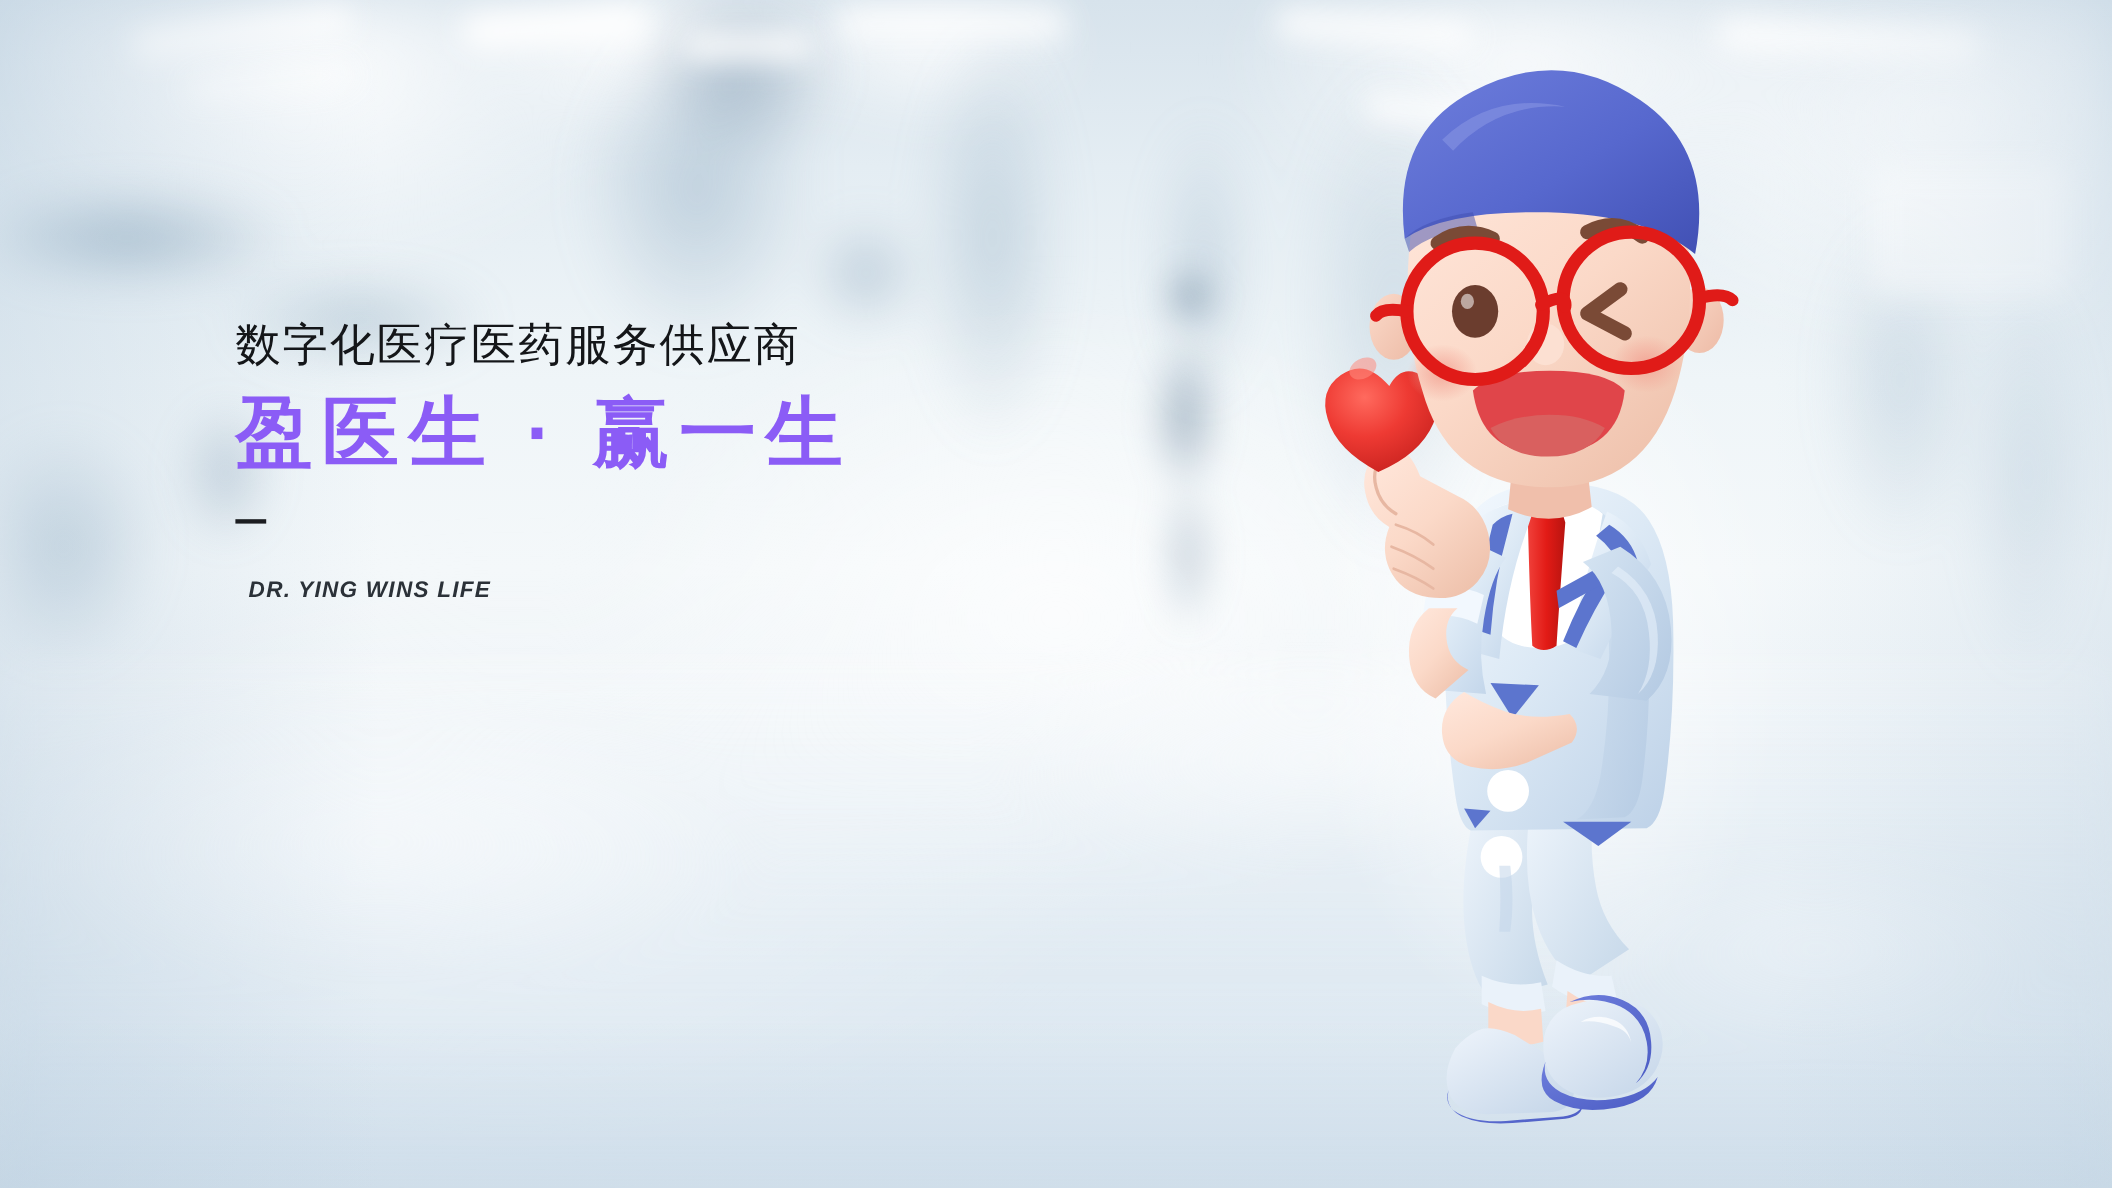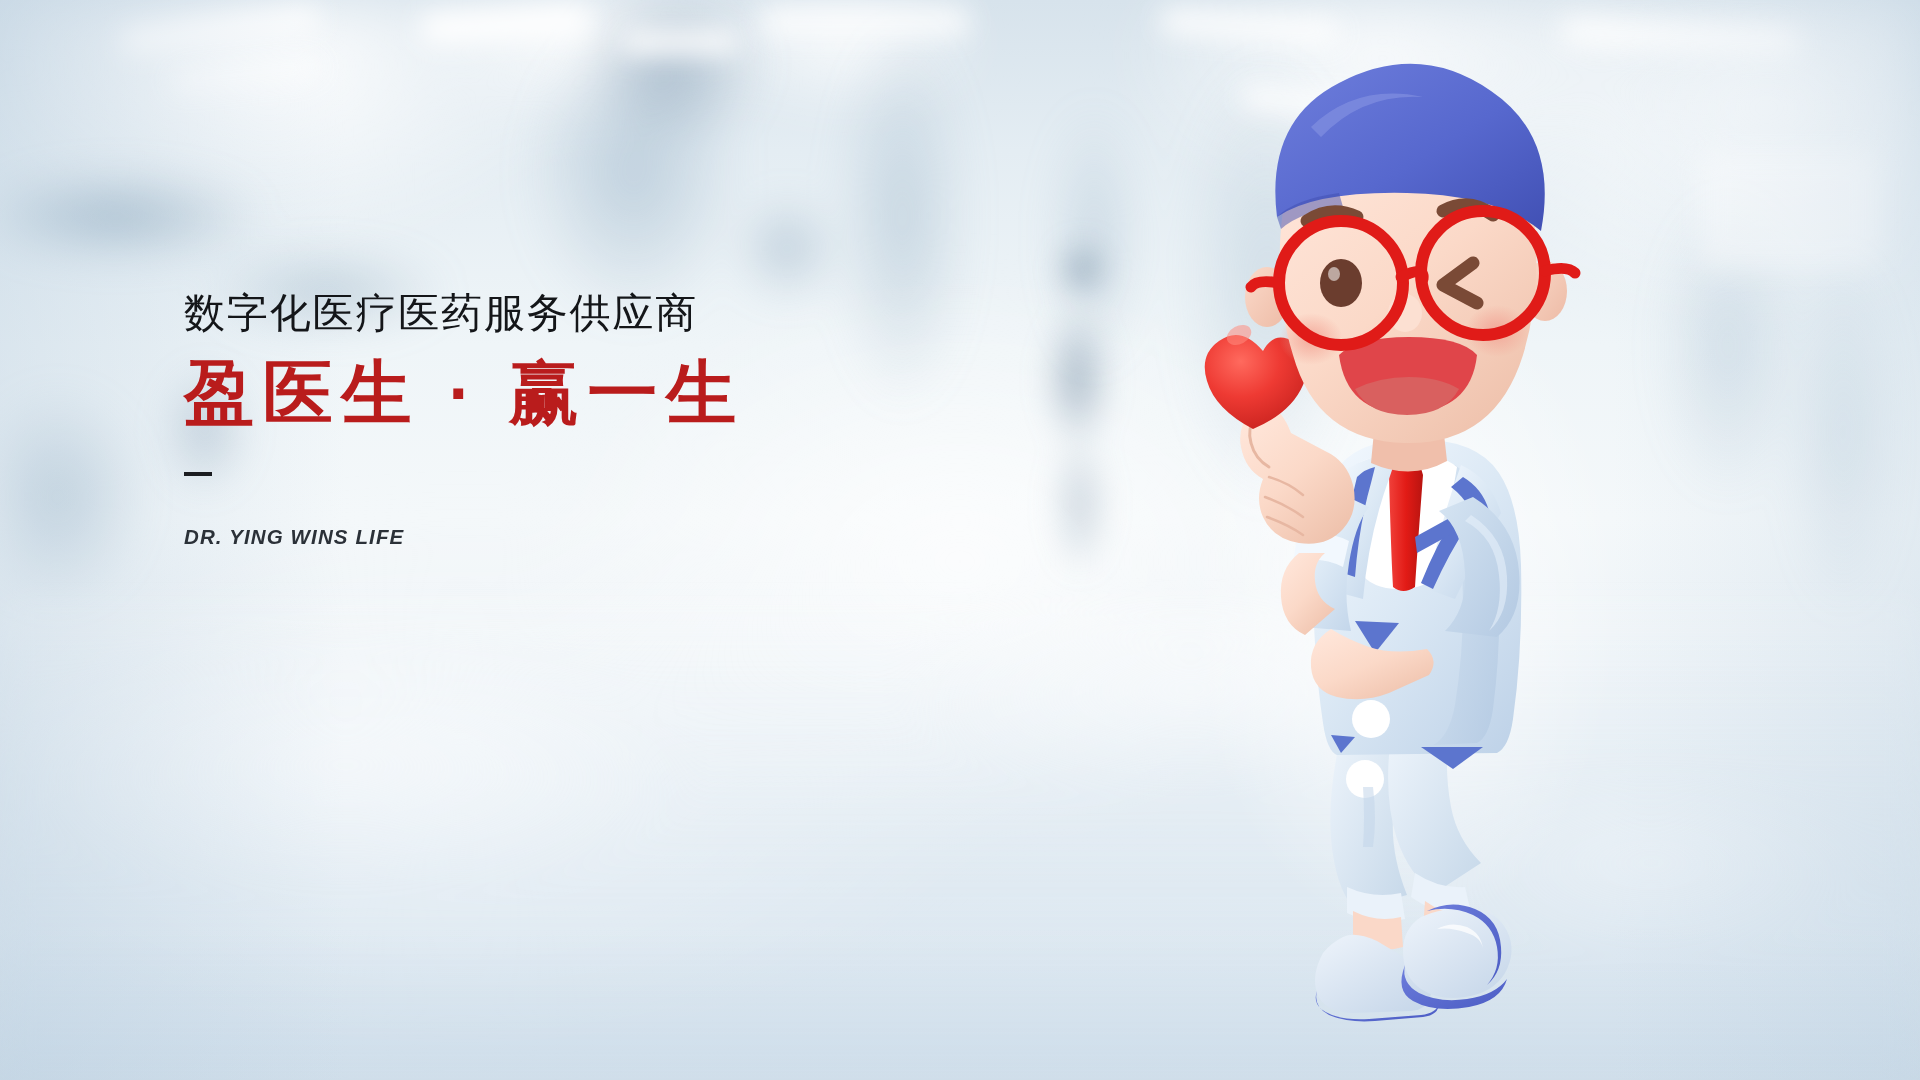--- a/index.html
+++ b/index.html
@@ -88,39 +88,40 @@
   }
   .bg-vignette {
     position:absolute; inset:0;
     background:
       linear-gradient(90deg, rgba(176,199,218,.34) 0%, rgba(176,199,218,0) 18%),
       linear-gradient(270deg, rgba(176,199,218,.26) 0%, rgba(176,199,218,0) 16%),
       linear-gradient(0deg, rgba(168,192,213,.22) 0%, rgba(168,192,213,0) 14%);
   }
 
   
-  .copy { position:absolute; left:184px; top:289px; width:760px; }
+  .copy { position:absolute; left:214px; top:289px; width:760px; }
 
   .headline-sub {
     font-size:41px; line-height:1.18; color:#141619;
     letter-spacing:.045em; font-weight:400; white-space:nowrap;
   }
   .headline-main {
     margin-top:18px;
-    font-size:70px; line-height:1.1; color:#b91c1c;
+    font-size:70px; line-height:1.1; color:#8b5cf6;
     font-weight:700; letter-spacing:.125em; white-space:nowrap;
   }
   .rule {
     margin-top:40px; width:28px; height:4px; background:#1b1d21;
   }
   .eng { margin-top:43px; }
   .eng-line {
     font-size:20.5px; line-height:1.72; color:#2b3138;
     font-style:italic; font-weight:600; letter-spacing:.055em;
     white-space:nowrap;
+    margin-left:12px;
   }
 
   
   #character {
     position:absolute; left:1215px; top:45px;
     width:420px; height:1005px;
   }
   #character svg { display:block; width:100%; height:100%; overflow:visible; }
 </style>
 </head>

